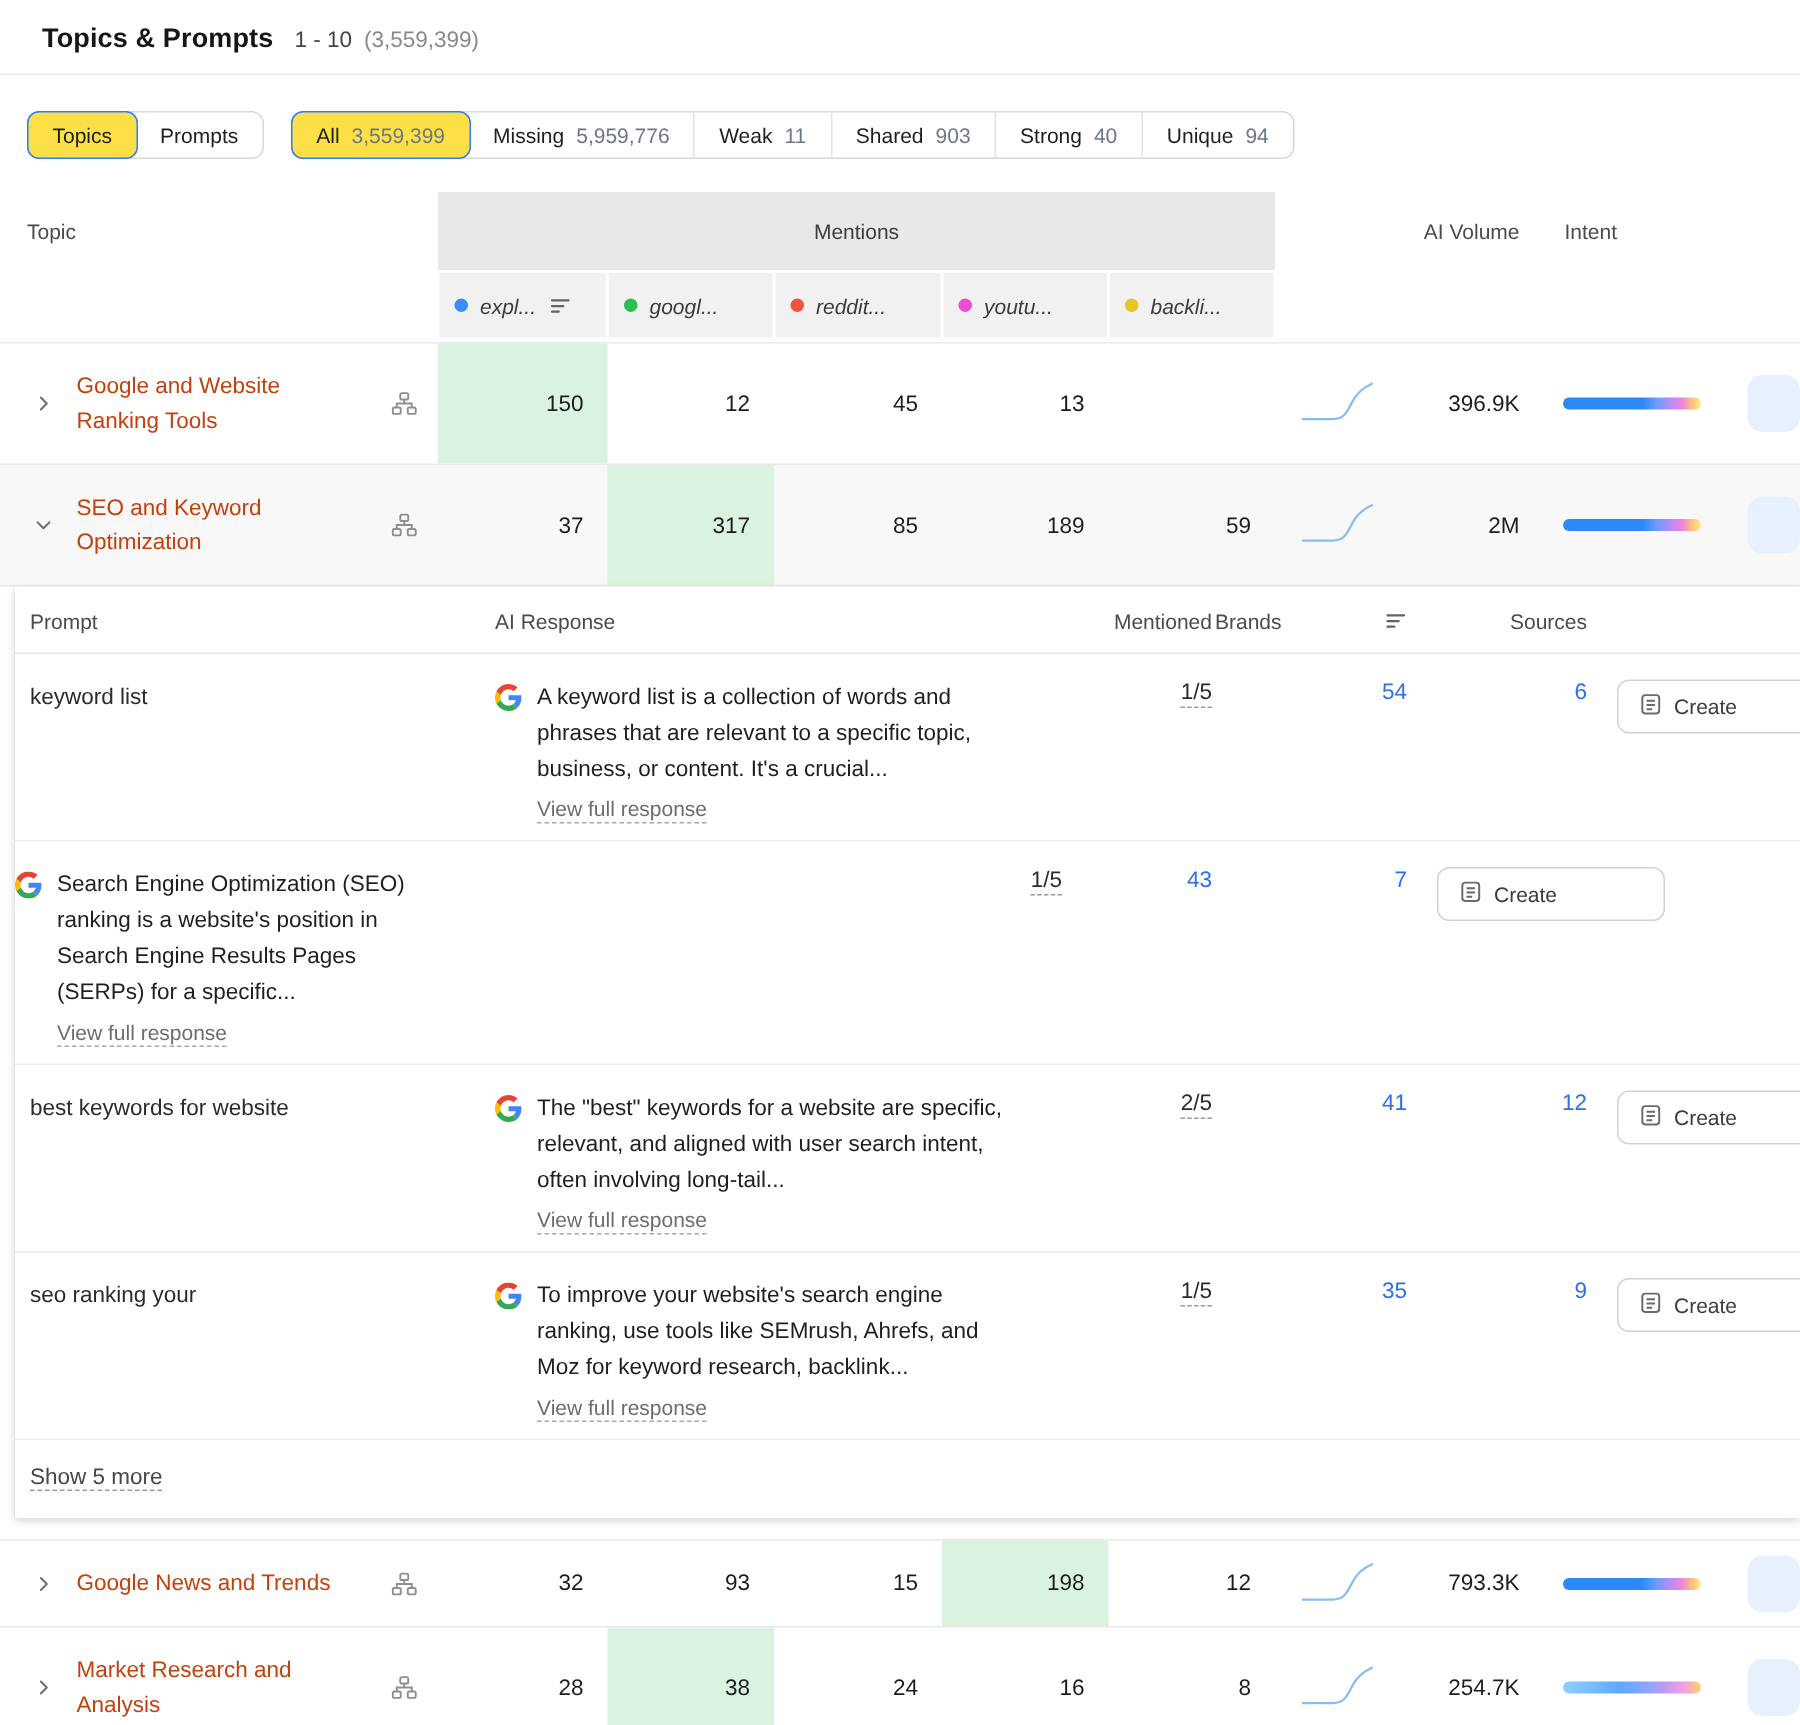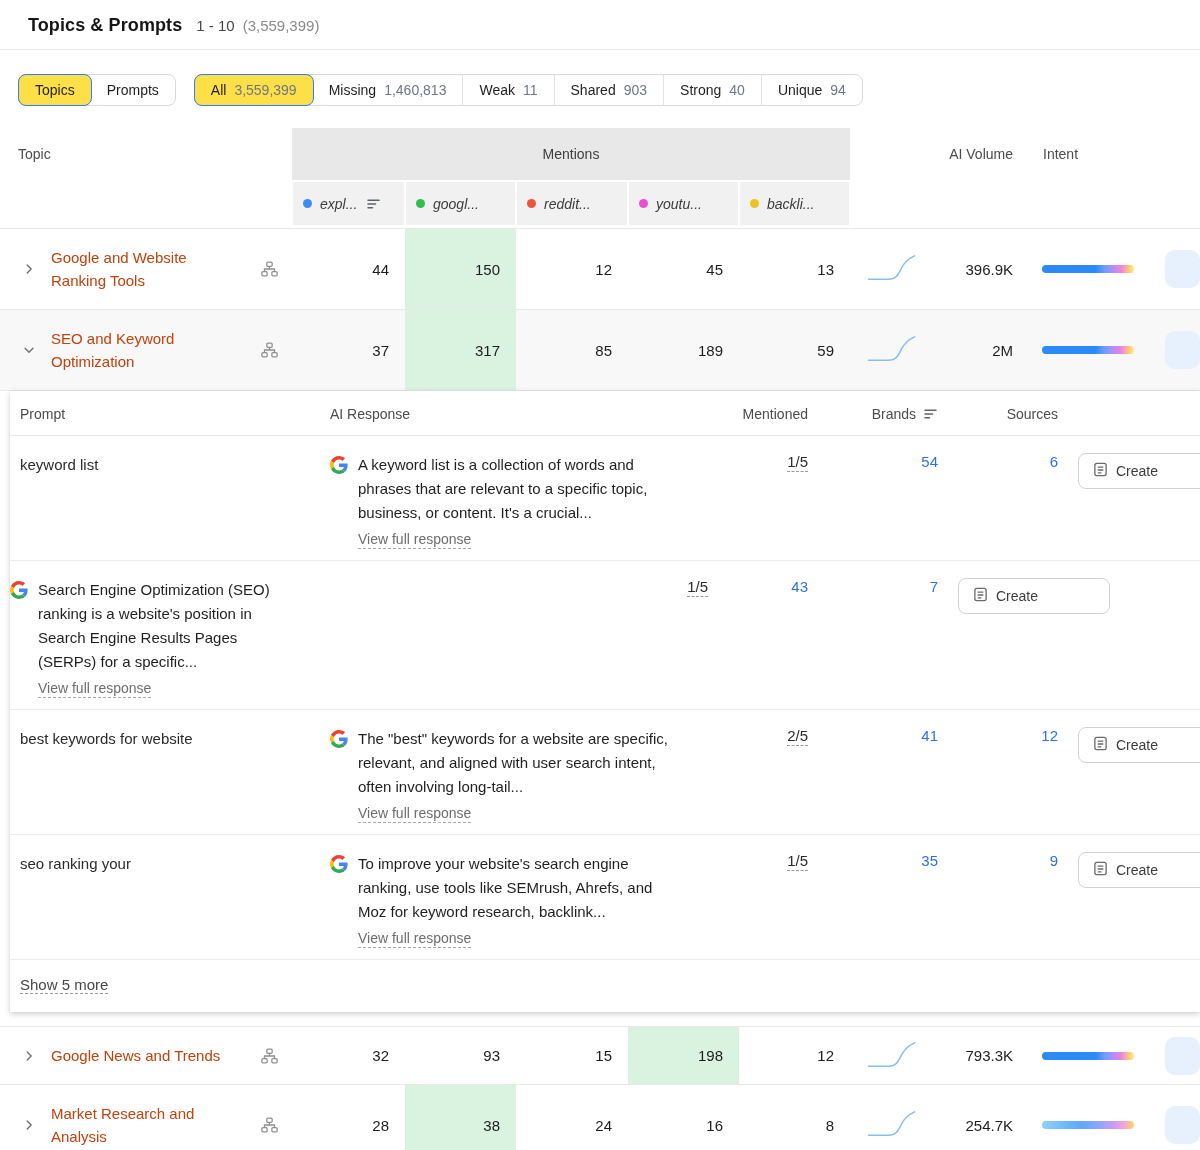--- a/index.html
+++ b/index.html
@@ -58,21 +58,21 @@
   .edge-btn { width:40px; height:38px; border-radius:10px; background:#e7f0fd; margin-left:2px; cursor:pointer; }
   .green-tail { height:16px; margin-left:405px; width:111px; background:#daf2e0; }
 
   
   .prompts-panel { margin:0 0 14px 10px; width:1190px; background:#fff; box-shadow:0 2px 6px rgba(0,0,0,.18), 0 0 1px rgba(0,0,0,.12); position:relative; z-index:2; }
   .p-grid { display:grid; grid-template-columns:320px 380px 100px 130px 120px 140px; }
   .p-head { border-bottom:1px solid #e8e8e8; }
   .p-head > div { padding:15px 0 13px; font-size:14px; color:#4b4b4b; }
   .ph-prompt { padding-left:10px !important; }
   .ph-mentioned { text-align:right; padding-right:2px !important; }
-  .ph-brands { display:flex; align-items:center; justify-content:flex-end; gap:6px; padding-right:2px !important; }
+  .ph-brands { display:flex; align-items:center; justify-content:space-between; gap:6px; padding-right:2px !important; }
   .ph-sources { text-align:right; padding-right:2px !important; }
 
   .p-row { border-bottom:1px solid #ececec; align-items:start; }
   .p-row > div { padding-top:17px; padding-bottom:11px; }
   .p-prompt { padding-left:10px; font-size:15px; color:#2b2b2b; line-height:23px; padding-right:24px; }
   .p-response { display:flex; gap:10px; padding-right:36px; }
   .gicon { display:inline-flex; margin-top:3px; flex:0 0 auto; }
   .resp-text { font-size:15px; line-height:24px; color:#1f1f1f; max-width:330px; }
   .view-link { margin-top:5px; font-size:14px; color:#6d6d6d; border-bottom:1px dashed #a8a8a8; display:inline-block; cursor:pointer; line-height:18px; }
   .p-mentioned { text-align:right; padding-right:2px; }
@@ -99,21 +99,21 @@
       <div class="seg active">Topics</div>
       <div class="seg">Prompts</div>
     </div>
     <div class="seg-group">
       <div class="seg active">
         <span>All</span>
         <span class="count">3,559,399</span>
       </div>
       <div class="seg">
         <span>Missing</span>
-        <span class="count">1,460,813</span>
+        <span class="count">5,959,776</span>
       </div>
       <div class="seg">
         <span>Weak</span>
         <span class="count">11</span>
       </div>
       <div class="seg">
         <span>Shared</span>
         <span class="count">903</span>
       </div>
       <div class="seg">
@@ -176,21 +176,20 @@
           <span class="topic-name">Google and Website Ranking Tools</span>
           <span class="sitemap">
             <svg width="17" height="16" viewBox="0 0 16 15" fill="none" stroke="#8f8f8f" stroke-width="1.2">
                 <rect x="5.5" y="1" width="5" height="4" rx="1"></rect>
                 <rect x="0.8" y="10" width="5" height="4" rx="1"></rect>
                 <rect x="10.2" y="10" width="5" height="4" rx="1"></rect>
                 <path d="M8 5v2.5M3.3 10V7.5h9.4V10"></path>
               </svg>
           </span>
         </div>
-        <div class="num">44</div>
         <div class="num hl">150</div>
         <div class="num">12</div>
         <div class="num">45</div>
         <div class="num">13</div>
         <div class="spark">
           <svg width="56" height="32" viewBox="0 0 58 34">
               <path d="M3 28 L24 28 C32 28 34 24 38 16 C41 10 45 6 52 3" fill="none" stroke="#86bdf2" stroke-width="1.6" stroke-linecap="round"></path>
             </svg>
         </div>
         <div class="vol">396.9K</div>

